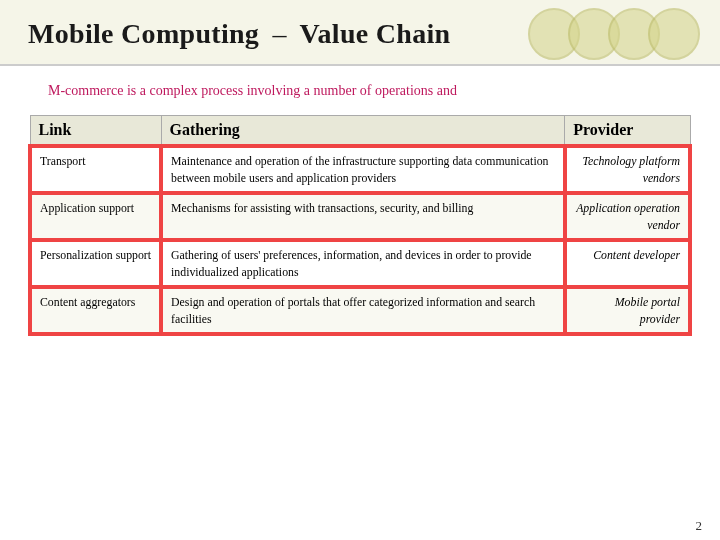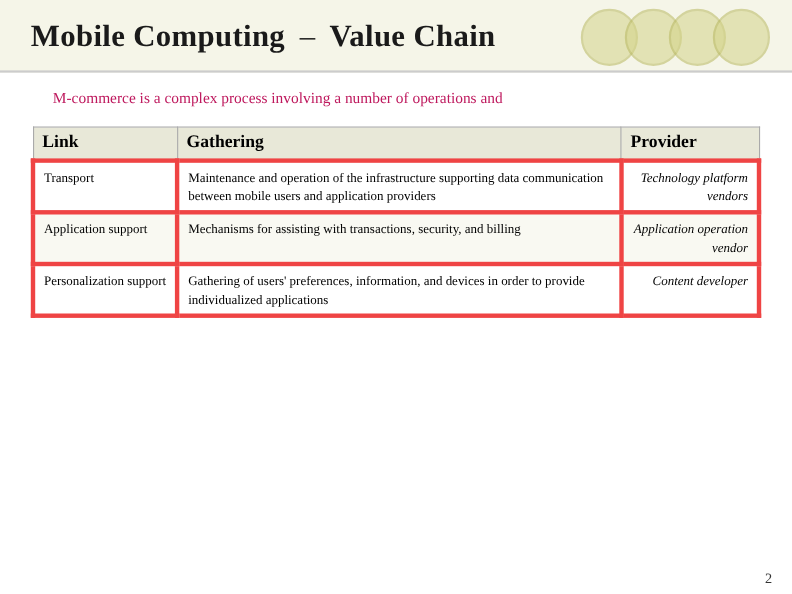--- a/index.html
+++ b/index.html
@@ -162,17 +162,22 @@
         <tr>
           <td class="link-col">Application support</td>
           <td>Mechanisms for assisting with transactions, security, and billing</td>
           <td class="provider-col">Application operation vendor</td>
         </tr>
         <tr>
           <td class="link-col">Personalization support</td>
           <td>Gathering of users' preferences, information, and devices in order to provide individualized applications</td>
           <td class="provider-col">Content developer</td>
         </tr>
+        <tr>
+          <td class="link-col">Content aggregators</td>
+          <td>Design and operation of portals that offer categorized information and search facilities</td>
+          <td class="provider-col">Mobile portal provider</td>
+        </tr>
       </tbody>
   </table>
 </div>
 
 <div class="page-number">2</div>
 
 </body></html>

